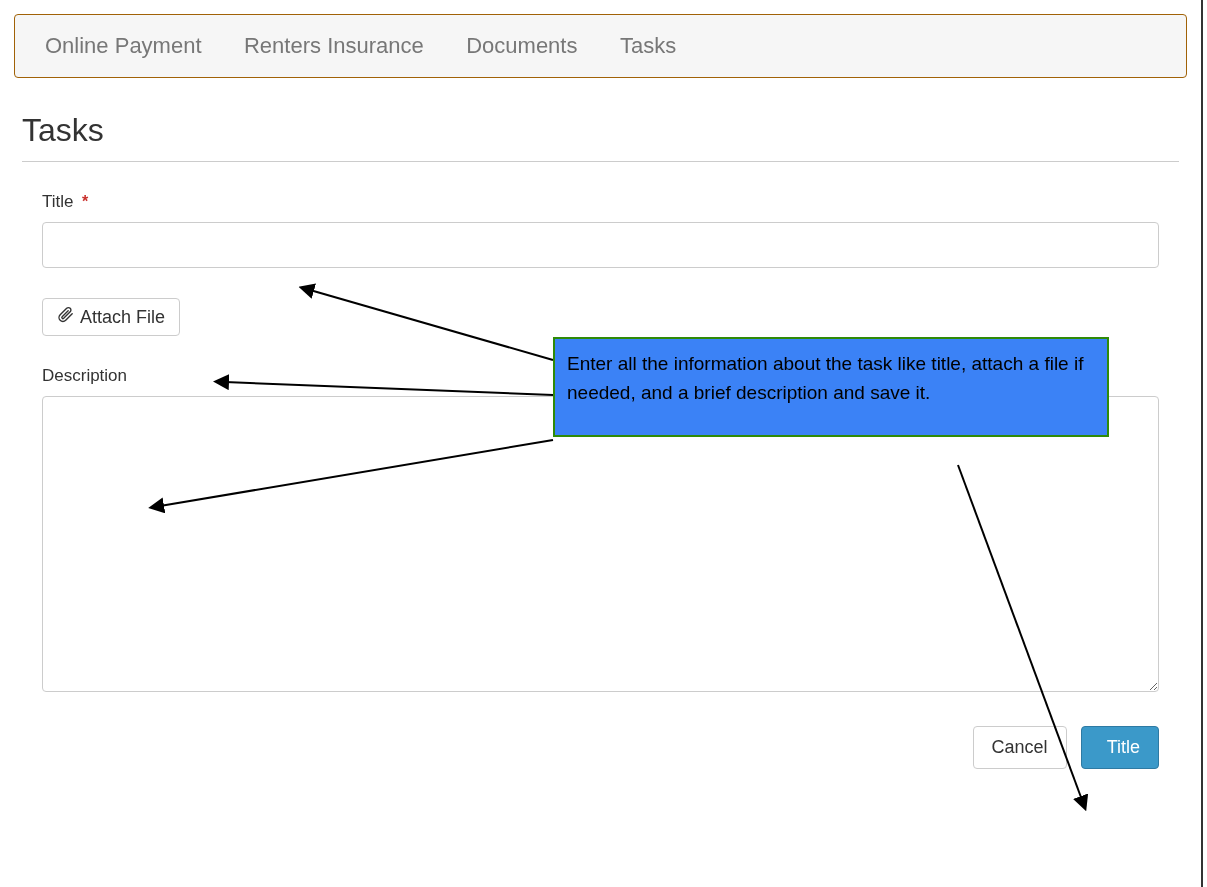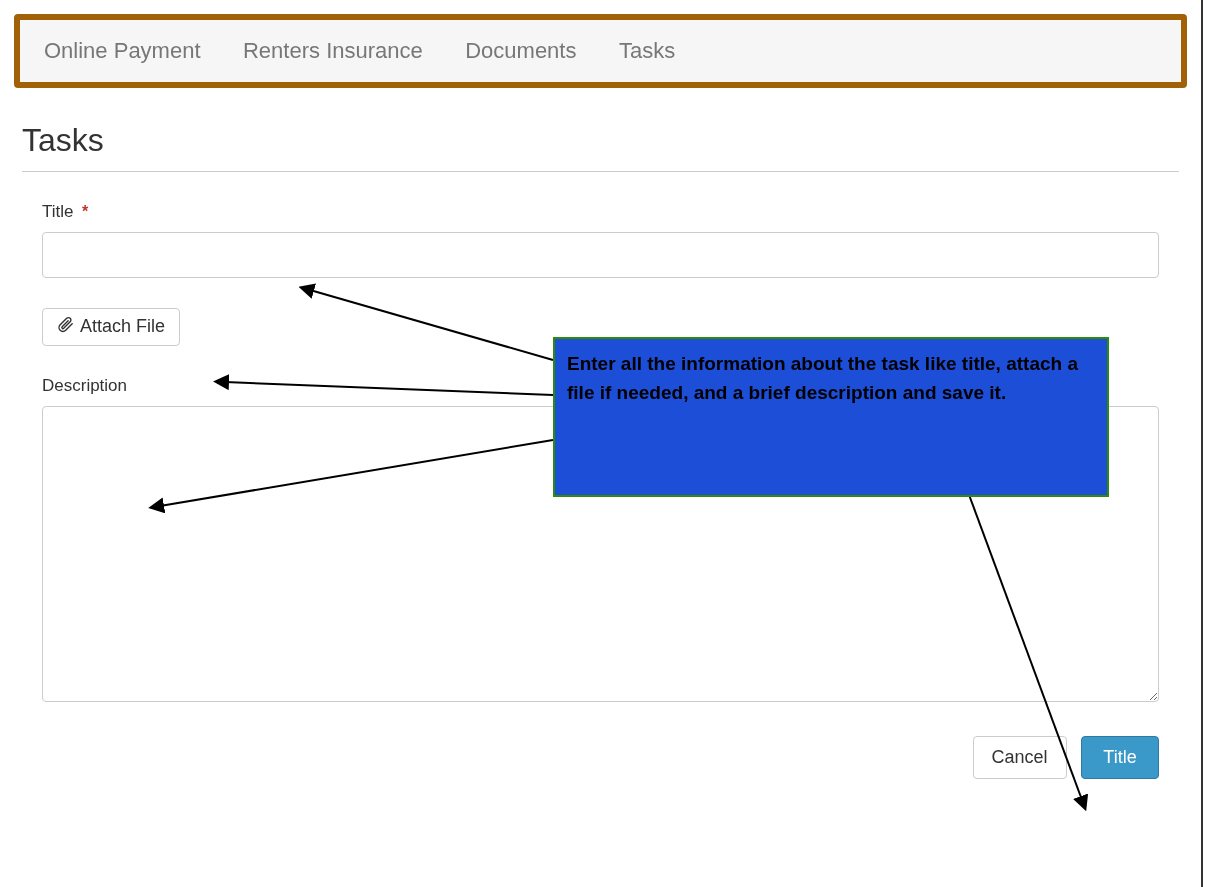--- a/index.html
+++ b/index.html
@@ -12,23 +12,23 @@
       overflow: hidden;
     }
     .frame {
       position: absolute;
       top: 0; left: 0; right: 4px; bottom: 0;
       border-right: 2px solid #333;
     }
     .navbar {
       margin: 14px 14px 0 14px;
       background: #f6f6f6;
-      border: 6px solid #a16207;
+      border: 1px solid #a16207;
       border-radius: 4px;
-      padding: 18px 24px;
+      padding: 18px 30px;
     }
     .navbar a {
       color: #777;
       font-size: 22px;
       text-decoration: none;
       margin-right: 38px;
       cursor: pointer;
       display: inline-block;
     }
     .page {
@@ -56,20 +56,21 @@
     .title-input {
       width: 100%;
       height: 46px;
       border: 1px solid #ccc;
       border-radius: 4px;
       padding: 0 12px;
       font-size: 16px;
     }
     .attach-btn {
       display: inline-flex;
+      align-items: center;
       gap: 6px;
       padding: 7px 14px;
       border: 1px solid #ccc;
       border-radius: 4px;
       background: #fff;
       font-size: 18px;
       color: #333;
       cursor: pointer;
     }
     .attach-btn svg { width: 17px; height: 17px; }
@@ -86,44 +87,44 @@
       margin: 10px 20px 0 20px;
       text-align: right;
     }
     .btn {
       display: inline-block;
       padding: 10px 18px;
       font-size: 18px;
       border-radius: 4px;
       cursor: pointer;
       min-width: 78px;
-      text-align: center;
+      text-align: right;
     }
     .btn-cancel {
       background: #fff;
       color: #333;
       border: 1px solid #ccc;
       margin-right: 10px;
     }
     .btn-save {
       background: #3b99c9;
       color: #fff;
       border: 1px solid #2e7aa3;
     }
     .callout {
       position: absolute;
       left: 553px;
       top: 337px;
       width: 556px;
-      height: 160px;
-      background: #1d4ed8;
+      height: 100px;
+      background: #3b82f6;
       border: 2px solid #2f8a08;
       color: #000;
       font-size: 19px;
-      font-weight: 700;
+      font-weight: 400;
       padding: 10px 12px;
       line-height: 1.55;
       z-index: 20;
     }
     svg.arrows {
       position: absolute;
       top: 0; left: 0;
       width: 1207px; height: 887px;
       z-index: 10;
       pointer-events: none;

